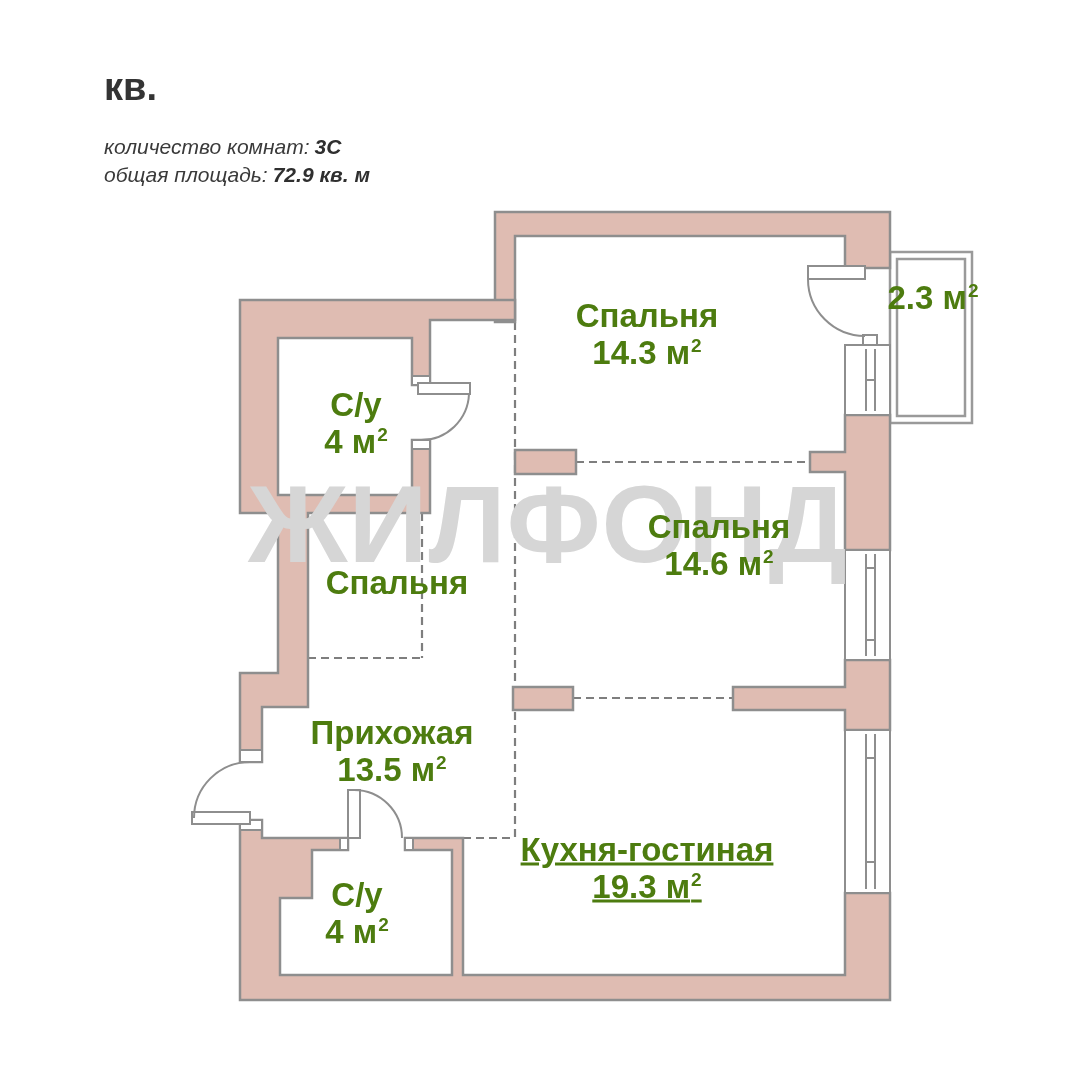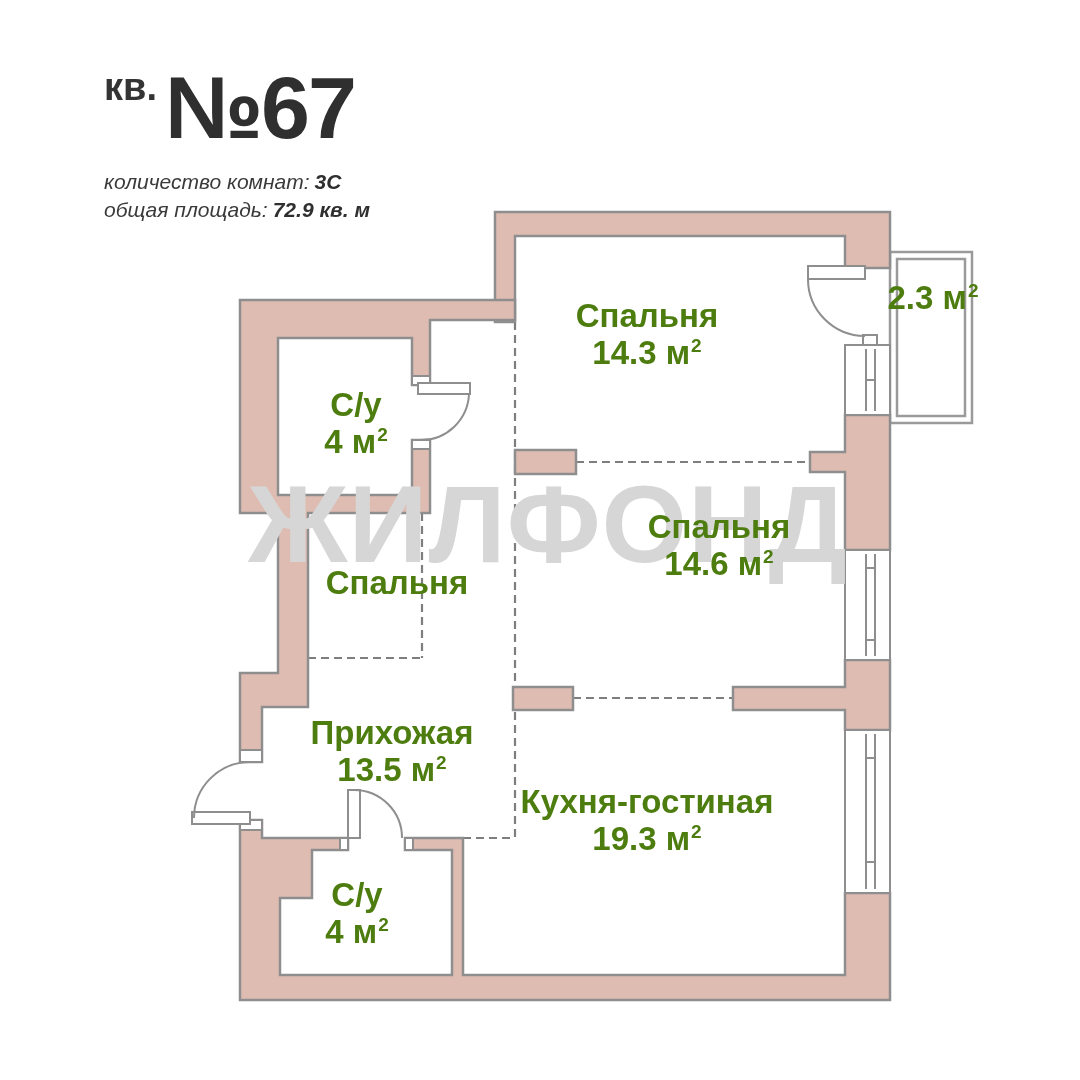--- a/index.html
+++ b/index.html
@@ -2,21 +2,21 @@
 <html><head>
 <meta charset="utf-8">
 <style>
   * { margin:0; padding:0; box-sizing:border-box; }
   html,body { width:1080px; height:1080px; background:#ffffff; overflow:hidden;
               font-family:"Liberation Sans","DejaVu Sans",sans-serif; }
   .canvas { position:relative; width:1080px; height:1080px; background:#ffffff; }
 
   
   .hdr { position:absolute; left:104px; top:66px; color:#3a3a3a; z-index:4; }
-  .hrow { display:flex; align-items:flex-start; }
+  .hrow { display:flex; align-items:center; }
   .kv  { font-size:38px; font-weight:700; color:#343434; padding-bottom:6px; }
   .num { font-size:88px; font-weight:700; color:#2f2f2f; line-height:0.95; margin-left:8px; letter-spacing:-2px; }
   .info { margin-top:18px;font-style:italic; }
   .iline { font-size:21px; line-height:28px; color:#3a3a3a; }
   .iline b { font-weight:700; color:#2f2f2f; margin-left:5px; }
 
   
   .plan { position:absolute; inset:0; }
   svg.plansvg { position:absolute; left:0; top:0; z-index:1; }
 
@@ -30,21 +30,20 @@
   .room-label .sup { font-size:19px; position:relative; top:-12px; margin-left:1px; }
 </style>
 </head>
 <body>
 
 <div class="canvas">
 
   <div class="hdr">
     <div class="hrow">
       <span class="kv">кв.</span>
-      <span class="num">№67</span>
     </div>
     <div class="info">
       <div class="iline"><span>количество комнат:</span><b>3С</b></div>
       <div class="iline"><span>общая площадь:</span><b>72.9 кв. м</b></div>
     </div>
   </div>
 
   <div class="plan">
     <svg class="plansvg" viewBox="0 0 1080 1080" width="1080" height="1080">
 
@@ -148,21 +147,21 @@
 
     <div class="room-label" style="left:397px; top:582px;">
       <div>Спальня</div>
     </div>
 
     <div class="room-label" style="left:392px; top:753px;">
       <div>Прихожая</div>
       <div><span>13.5 м</span><span class="sup">2</span></div>
     </div>
 
-    <div class="room-label" style="left:647px; top:822px;">
+    <div class="room-label" style="left:647px; top:870px;text-decoration:underline;">
       <div>Кухня-гостиная</div>
       <div><span>19.3 м</span><span class="sup">2</span></div>
     </div>
 
     <div class="room-label" style="left:357px; top:915px;">
       <div>С/у</div>
       <div><span>4 м</span><span class="sup">2</span></div>
     </div>
 
   </div>

